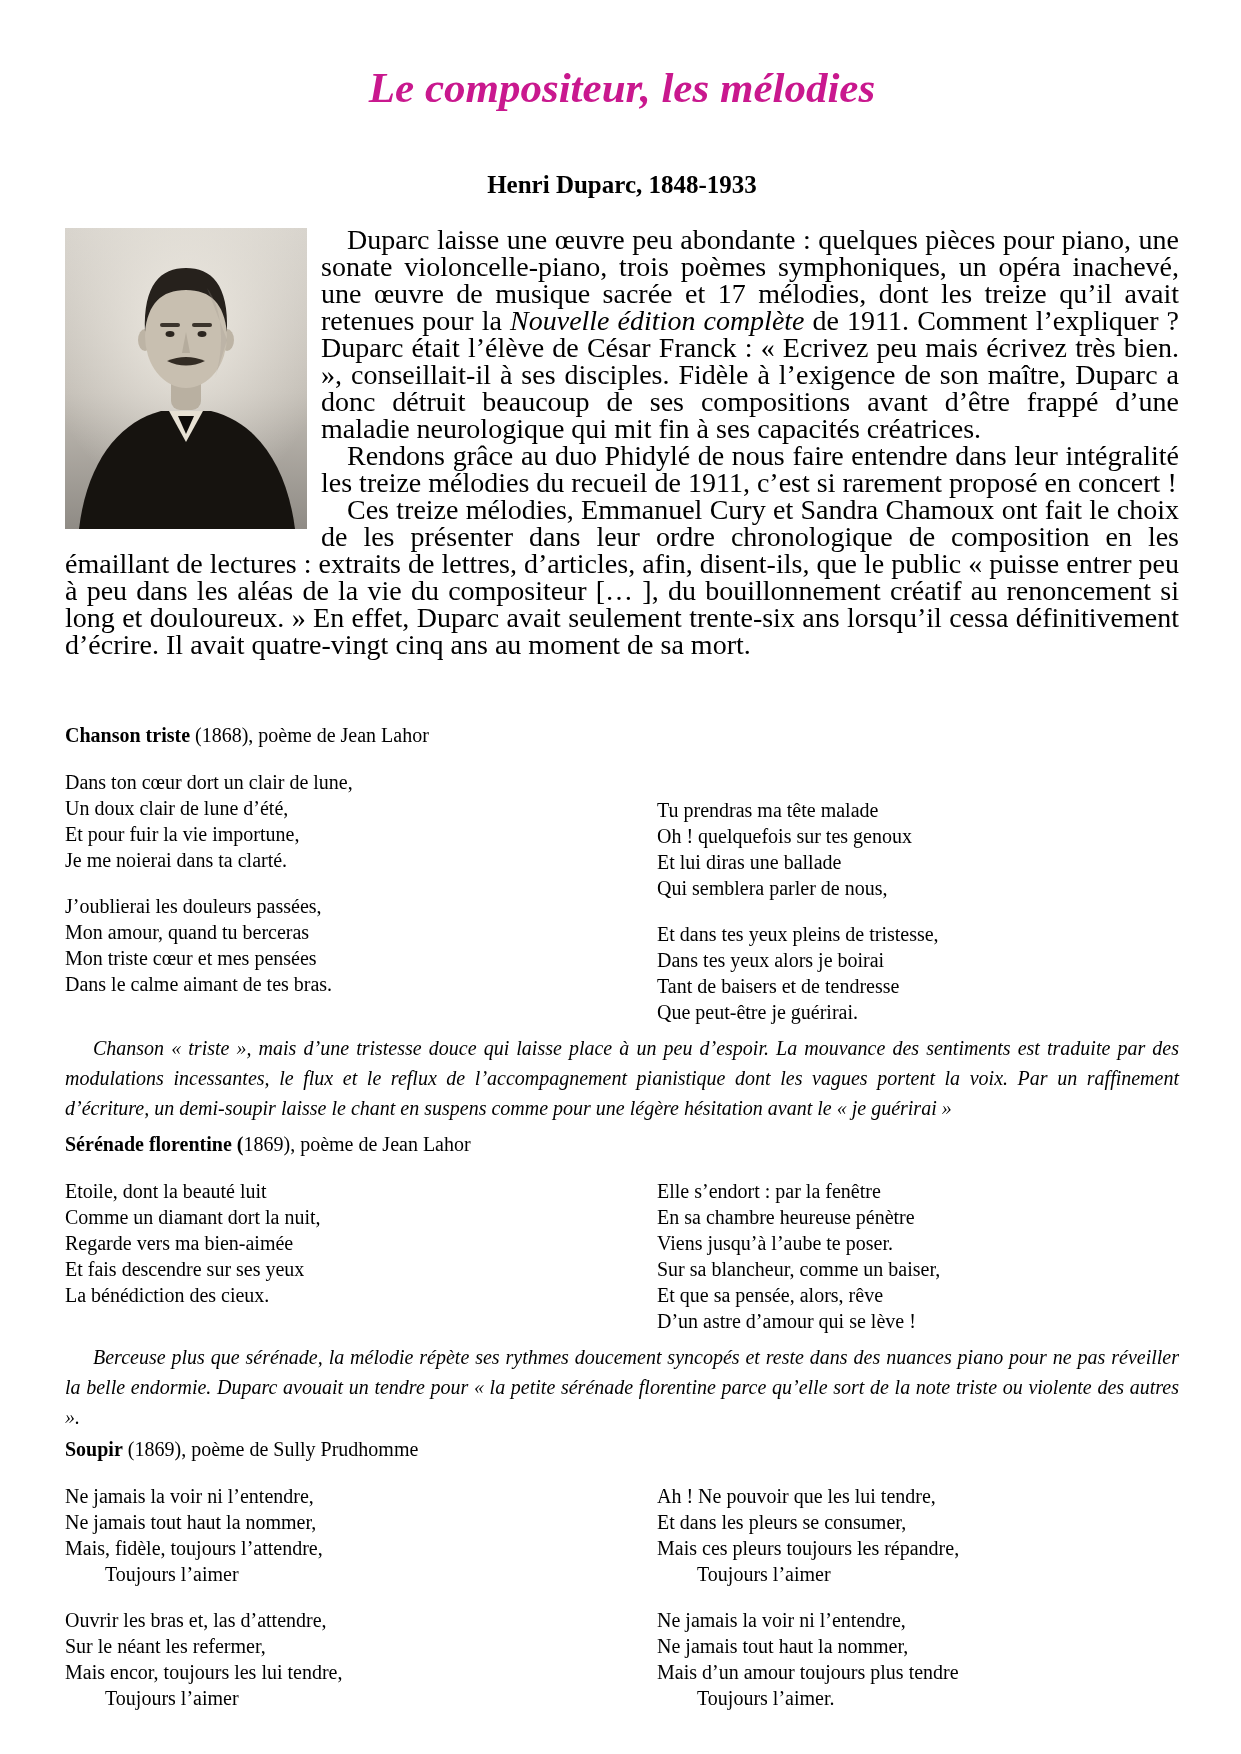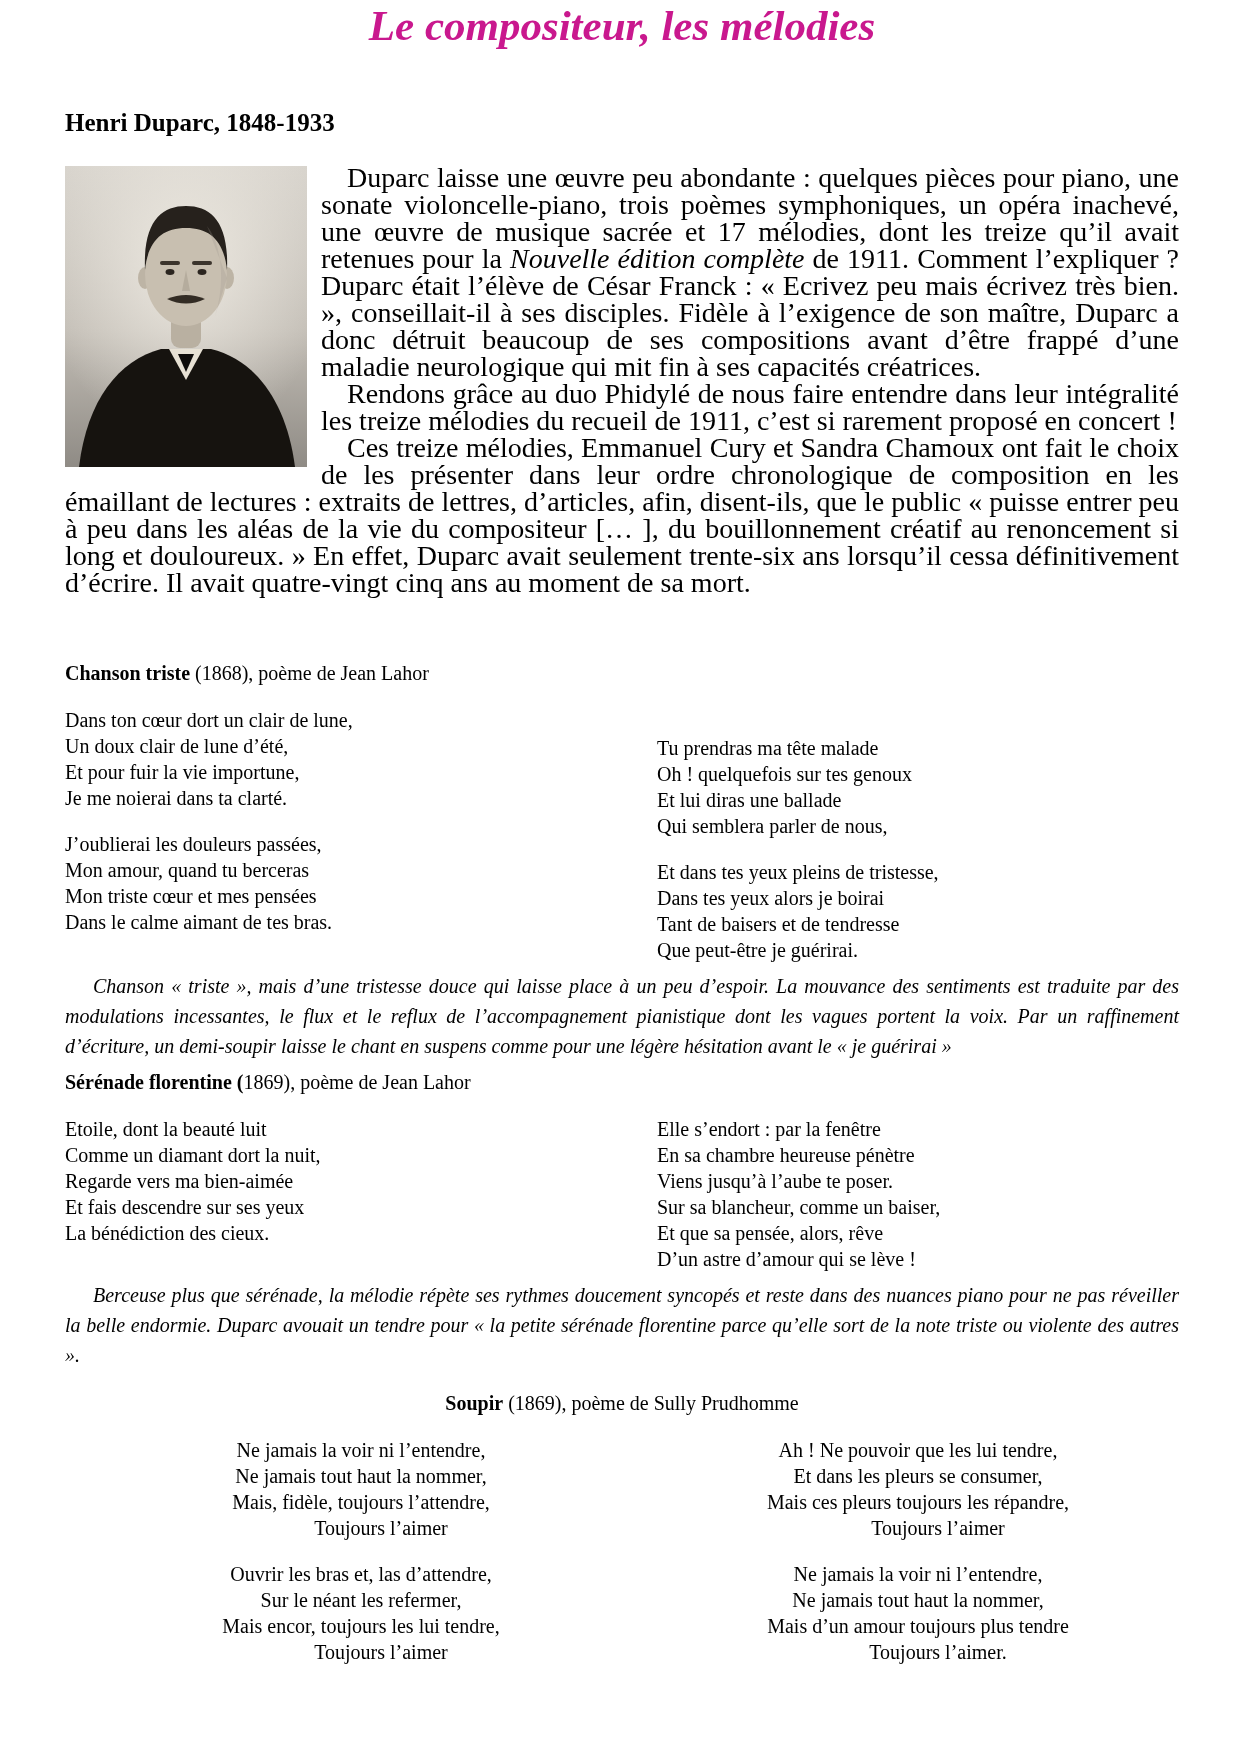--- a/index.html
+++ b/index.html
@@ -4,35 +4,35 @@
 <style>
   html,body{margin:0;padding:0;background:#ffffff;}
   .page{
     width:1241px;height:1754px;box-sizing:border-box;
     background:#fff;overflow:hidden;
     padding:0 62px 0 65px;
     font-family:"Liberation Serif","DejaVu Serif",serif;
     color:#000;
   }
   .title{
-    margin:0;text-align:center;
+    margin:0;padding-top:62px;text-align:center;
     font-size:43px;line-height:52px;font-style:italic;font-weight:bold;
     color:#c9188e;
   }
   .subtitle{
-    margin:56px 0 0;
+    margin:56px 0 0;text-align:center;
     font-size:25px;line-height:30px;font-weight:bold;
   }
   .intro{margin-top:26px;font-size:28px;line-height:27px;text-align:justify;}
   .intro p{margin:0;text-indent:26px;}
   .photo{float:left;width:242px;height:301px;margin:2px 14px 6px 0;}
   .it{font-style:italic;}
   .section{margin-top:64px;}
   .section.s2{margin-top:8px;}
-  .section.s3{margin-top:20px;text-align:center;}
+  .section.s3{margin-top:4px;}
   .section-heading{font-size:20px;line-height:27px;font-weight:normal;margin:0 0 20px;}
   .section-heading .hb{font-weight:bold;}
   .poem{display:flex;font-size:20px;line-height:26px;}
   .col-left{flex:0 0 592px;}
   .col-right{flex:1 1 auto;}
   .col-right.shift{padding-top:28px;}
   .stanza{margin:0 0 20px;}
   .stanza:last-child{margin-bottom:0;}
   .poem-line{white-space:pre-wrap;}
   .commentary{

